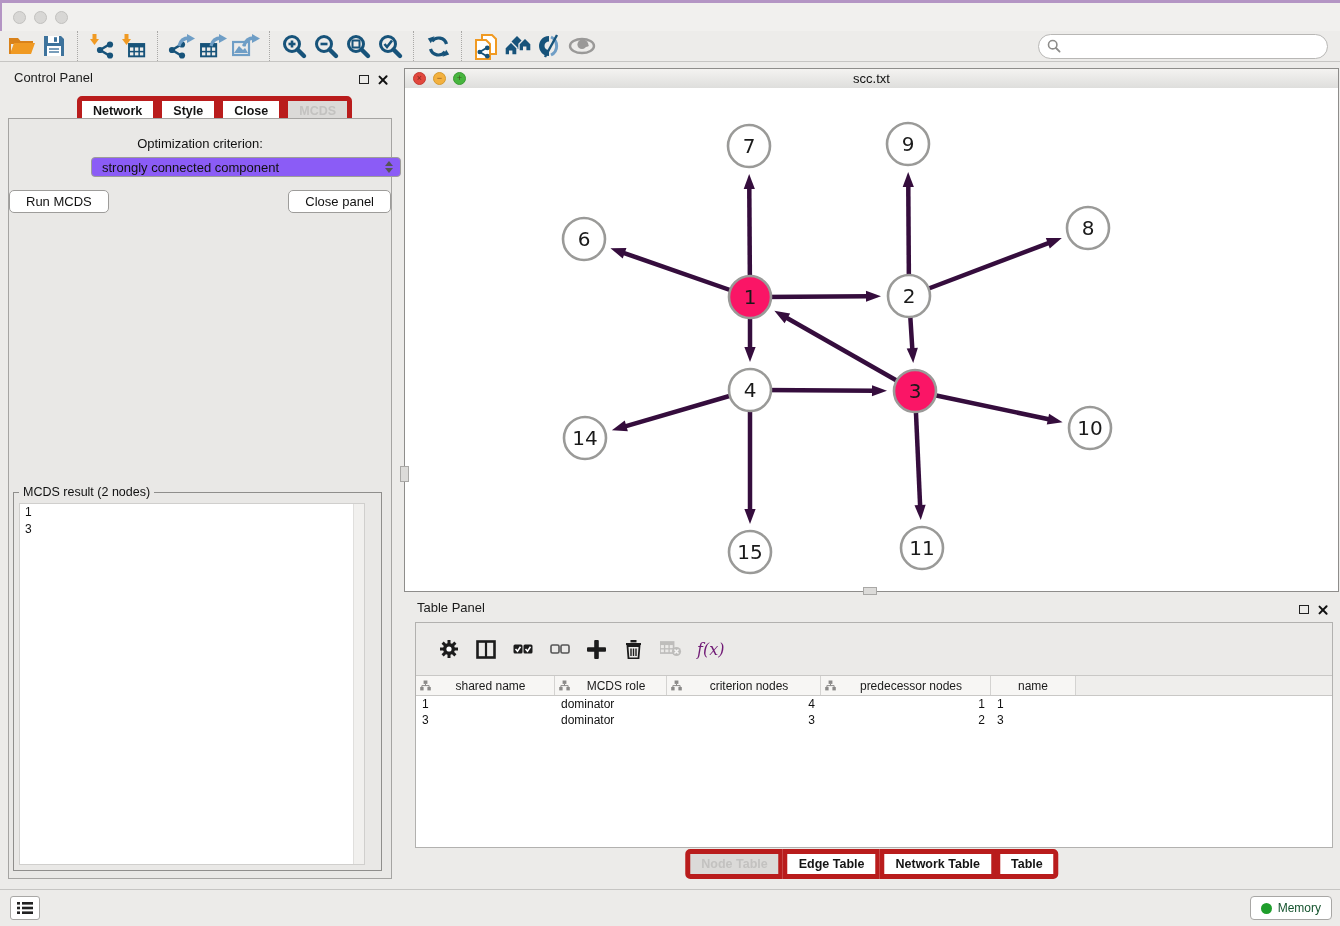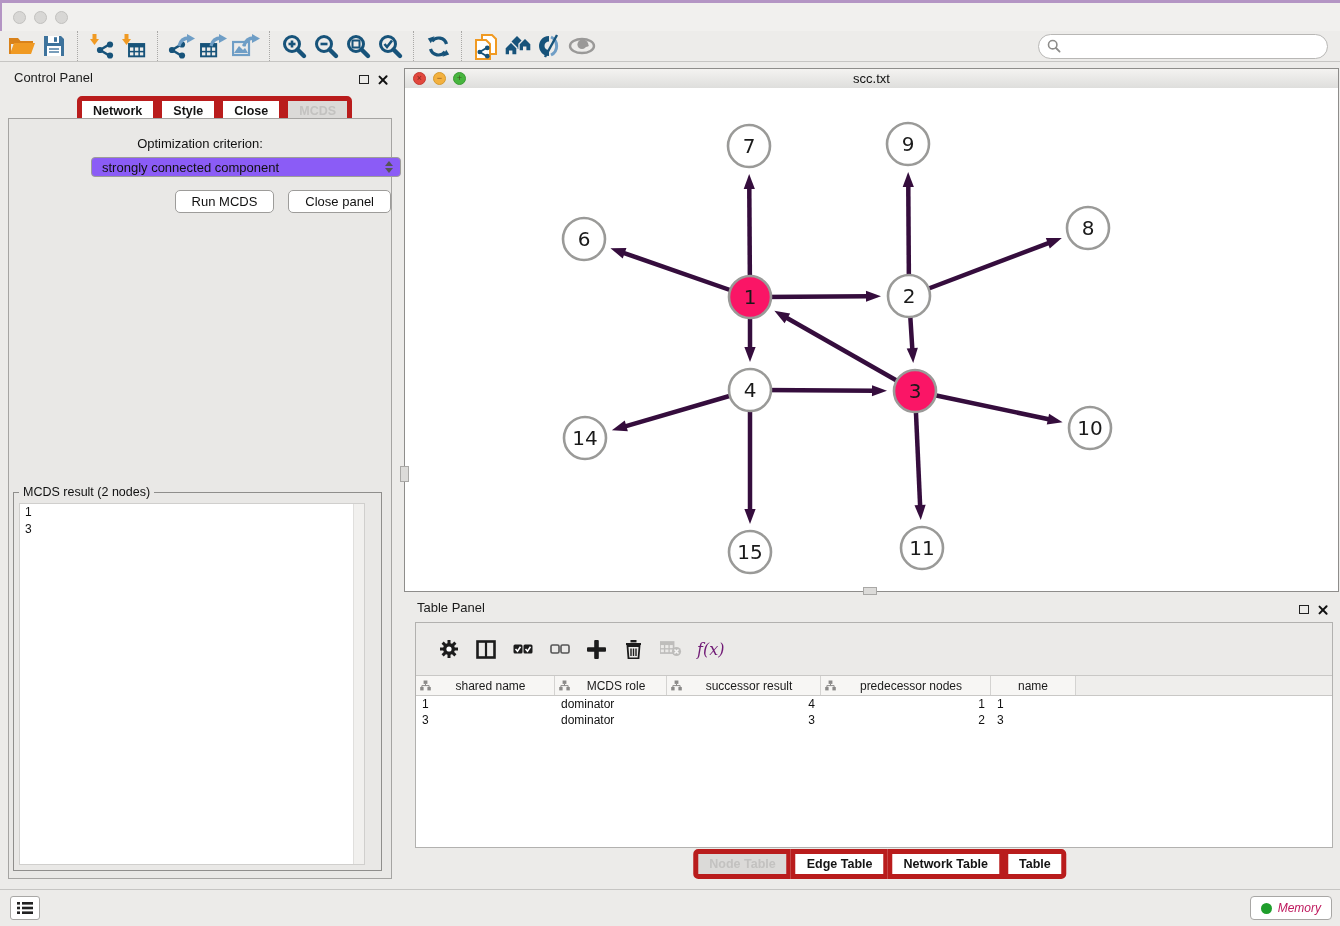--- a/index.html
+++ b/index.html
@@ -33,21 +33,21 @@
   .cp{position:absolute;left:0;top:62px;width:404px;height:828px;}
   .cp-head{position:absolute;top:8px;left:14px;}
   .cp-btns{top:12px;right:16px;}
   .cp-tabs{position:absolute;top:34px;left:77px;}
   .cp-box{position:absolute;left:8px;top:56px;width:384px;height:761px;border:1px solid #a5a4a2;background:#e9e8e6;box-sizing:border-box;}
   .opt-label{position:absolute;top:17px;left:0;right:0;text-align:center;font-size:13px;color:#111;}
   .dropdown{position:absolute;top:38px;left:36px;width:310px;height:20px;background:#8b5cf6;border:1px solid #9d9c9a;border-radius:4px;box-sizing:border-box;display:flex;align-items:center;font-size:13px;color:#111;padding-left:10px;margin-left:46px;}
   .stepper{margin-left:auto;margin-right:7px;display:flex;flex-direction:column;gap:2px;align-items:center;}
   .tri-up{width:0;height:0;border-left:4px solid transparent;border-right:4px solid transparent;border-bottom:5px solid #555;}
   .tri-dn{width:0;height:0;border-left:4px solid transparent;border-right:4px solid transparent;border-top:5px solid #555;}
-  .cp-buttons{position:absolute;top:71px;left:0;right:0;display:flex;justify-content:flex-end;gap:14px;}
+  .cp-buttons{position:absolute;top:71px;left:0;right:0;display:flex;justify-content:space-between;gap:14px;}
   .btn{background:#fff;border:1px solid #9d9c9a;border-radius:5px;font-size:13px;color:#111;padding:3px 16px;line-height:15px;font-family:"Liberation Sans",sans-serif;}
   .fieldset{position:absolute;left:4px;right:9px;top:373px;bottom:7px;border:1px solid #8f8e8c;}
   .fieldset .legend{position:absolute;top:-8px;left:5px;background:#e9e8e6;padding:0 4px;font-size:12.5px;color:#111;}
   .result-area{position:absolute;left:5px;right:16px;top:10px;bottom:5px;background:#fff;border:1px solid #d0cfcd;}
   .result-scroll{position:absolute;top:0;right:0;bottom:0;width:10px;background:#f1f0ee;border-left:1px solid #e0dfdd;}
   .result-line{font-size:12px;color:#111;padding:1px 5px;line-height:15px;}
   
   .net{position:absolute;left:404px;top:68px;width:935px;height:524px;border:1px solid #8e8d8b;background:#fff;box-sizing:border-box;}
   .net-tb{position:relative;height:19px;background:linear-gradient(#f4f3f1,#dededc);border-bottom:1px solid #b4b3b1;}
   .net-lights{position:absolute;left:8px;top:3px;display:flex;gap:7px;}
@@ -67,27 +67,27 @@
   .tp-toolbar{height:52px;background:#ebeae8;display:flex;align-items:center;padding-left:14px;gap:0;}
   .ttbtn{width:37px;height:30px;display:flex;align-items:center;justify-content:center;flex:0 0 auto;}
   .fx-label{font-family:"DejaVu Serif",serif;font-style:italic;font-size:16px;color:#701a75;margin-left:8px;}
   .grid-hdr{height:19px;display:flex;background:#f7f6f4;border-top:1px solid #c9c8c6;border-bottom:1px solid #c9c8c6;}
   .hcell{display:flex;align-items:center;border-right:1px solid #d4d3d1;box-sizing:border-box;padding:0 4px;}
   .hcell .hlbl{flex:1;text-align:center;font-size:12px;color:#1b1b1b;}
   .hfill{flex:1;background:#efeeec;}
   .grid-body{flex:1;background:#fff;overflow:hidden;}
   .grow{display:flex;height:16px;align-items:center;}
   .gcell{box-sizing:border-box;padding:0 6px;font-size:12px;color:#111;white-space:nowrap;}
-  .tp-tabs{position:absolute;bottom:11px;left:50%;transform:translateX(-50%);margin-left:8px;}
+  .tp-tabs{position:absolute;bottom:11px;left:50%;transform:translateX(-50%);}
   
   .statusbar{position:absolute;left:0;right:0;bottom:0;height:36px;background:#ecebe9;border-top:1px solid #c6c5c3;}
   .list-btn{position:absolute;left:10px;top:6px;width:30px;height:24px;background:#fff;border:1px solid #a8a7a5;border-radius:3px;display:flex;align-items:center;justify-content:center;box-sizing:border-box;}
   .mem-btn{position:absolute;right:8px;top:6px;height:24px;background:#fff;border:1px solid #a8a7a5;border-radius:4px;display:flex;align-items:center;gap:6px;padding:0 10px;box-sizing:border-box;}
   .mem-dot{width:11px;height:11px;border-radius:50%;background:#1f9e2c;}
-  .mem-lbl{font-size:12px;color:#be185d;font-style:italic;}
+  .mem-lbl{font-size:12px;color:#14532d;}
 </style>
 </head>
 <body>
 
 <div class="app">
 
   <div class="titlebar">
     <div class="purple-sliver"></div>
     <div class="traffic">
       <span class="dot"></span>
@@ -521,21 +521,21 @@
             </svg>
             <span class="hlbl">MCDS role</span>
           </div>
           <div class="hcell" style="width: 154px;">
             <svg width="11" height="11" viewBox="0 0 11 11">
               <rect x="3.6" y="0.5" width="3.8" height="3.4" fill="#8a8988"></rect>
               <rect x="0.2" y="7" width="3.4" height="3.4" fill="#8a8988"></rect>
               <rect x="7.4" y="7" width="3.4" height="3.4" fill="#8a8988"></rect>
               <path d="M5.5 4 v1.6 M1.9 7 V5.6 h7.2 V7" fill="none" stroke="#8a8988" stroke-width="1"></path>
             </svg>
-            <span class="hlbl">successor result</span>
+            <span class="hlbl">criterion nodes</span>
           </div>
           <div class="hcell" style="width: 170px;">
             <svg width="11" height="11" viewBox="0 0 11 11">
               <rect x="3.6" y="0.5" width="3.8" height="3.4" fill="#8a8988"></rect>
               <rect x="0.2" y="7" width="3.4" height="3.4" fill="#8a8988"></rect>
               <rect x="7.4" y="7" width="3.4" height="3.4" fill="#8a8988"></rect>
               <path d="M5.5 4 v1.6 M1.9 7 V5.6 h7.2 V7" fill="none" stroke="#8a8988" stroke-width="1"></path>
             </svg>
             <span class="hlbl">predecessor nodes</span>
           </div>

